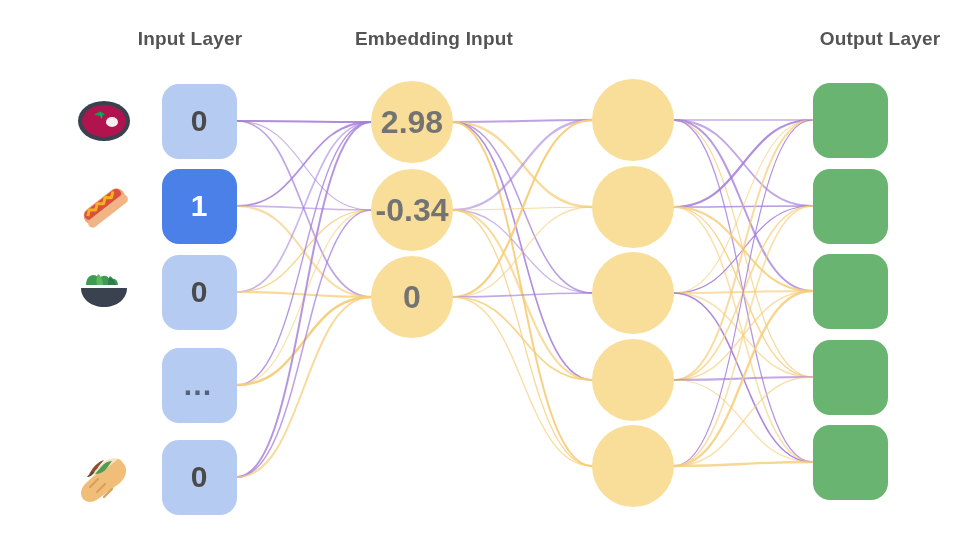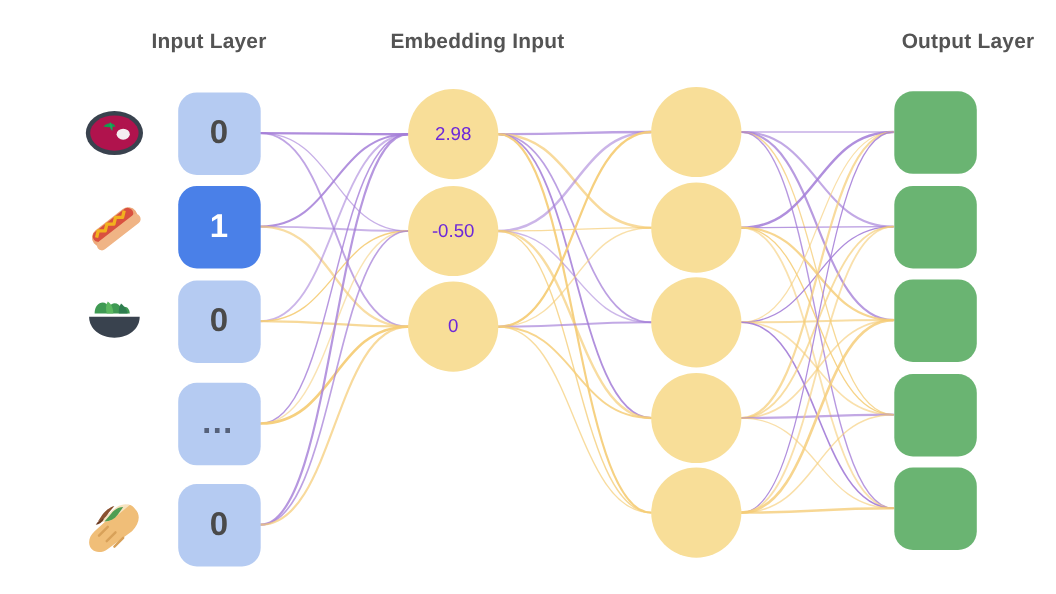--- a/index.html
+++ b/index.html
@@ -76,23 +76,23 @@
     justify-content: center;
   }
   .emoji-cell svg {
     display: block;
   }
   .embed-circle {
     width: 82px;
     height: 82px;
     border-radius: 50%;
     background: #f8de98;
-    font-size: 17px;
-    color: #6d28d9;
-    font-weight: normal;
+    font-size: 32px;
+    color: #737373;
+    font-weight: bold;
   }
   .hidden-circle {
     width: 82px;
     height: 82px;
     border-radius: 50%;
     background: #f8de98;
   }
   .output-box {
     width: 75px;
     height: 75px;
@@ -209,21 +209,21 @@
         </svg>
       </div>
     </div>
   <div id="nodes-layer">
       <div class="node input-box" style="left: 161.5px; top: 83.5px;">0</div>
       <div class="node input-box active" style="left: 161.5px; top: 168.5px;">1</div>
       <div class="node input-box" style="left: 161.5px; top: 254.5px;">0</div>
       <div class="node input-box ellipsis" style="left: 161.5px; top: 347.5px;">…</div>
       <div class="node input-box" style="left: 161.5px; top: 439.5px;">0</div>
       <div class="node embed-circle" style="left: 371px; top: 81px;">2.98</div>
-      <div class="node embed-circle" style="left: 371px; top: 169px;">-0.50</div>
+      <div class="node embed-circle" style="left: 371px; top: 169px;">-0.34</div>
       <div class="node embed-circle" style="left: 371px; top: 256px;">0</div>
       <div class="node hidden-circle" style="left: 592px; top: 79px;"></div>
       <div class="node hidden-circle" style="left: 592px; top: 166px;"></div>
       <div class="node hidden-circle" style="left: 592px; top: 252px;"></div>
       <div class="node hidden-circle" style="left: 592px; top: 339px;"></div>
       <div class="node hidden-circle" style="left: 592px; top: 425px;"></div>
       <div class="node output-box" style="left: 812.5px; top: 82.5px;"></div>
       <div class="node output-box" style="left: 812.5px; top: 168.5px;"></div>
       <div class="node output-box" style="left: 812.5px; top: 253.5px;"></div>
       <div class="node output-box" style="left: 812.5px; top: 339.5px;"></div>

